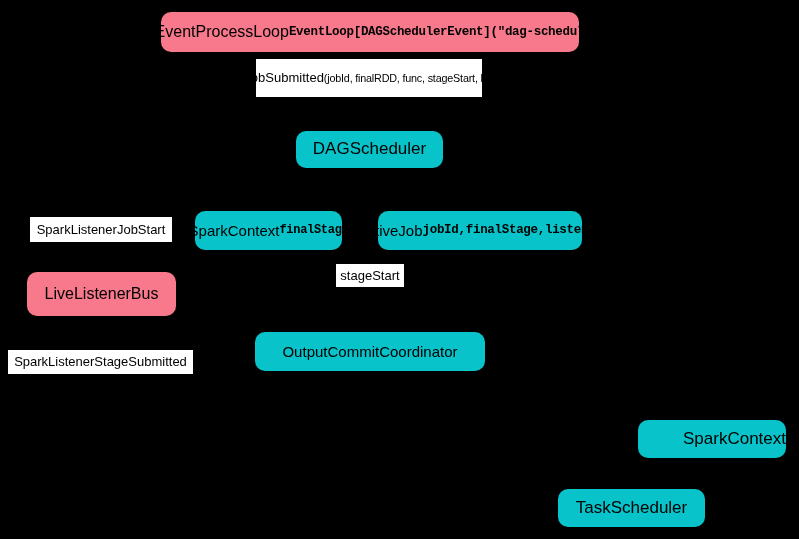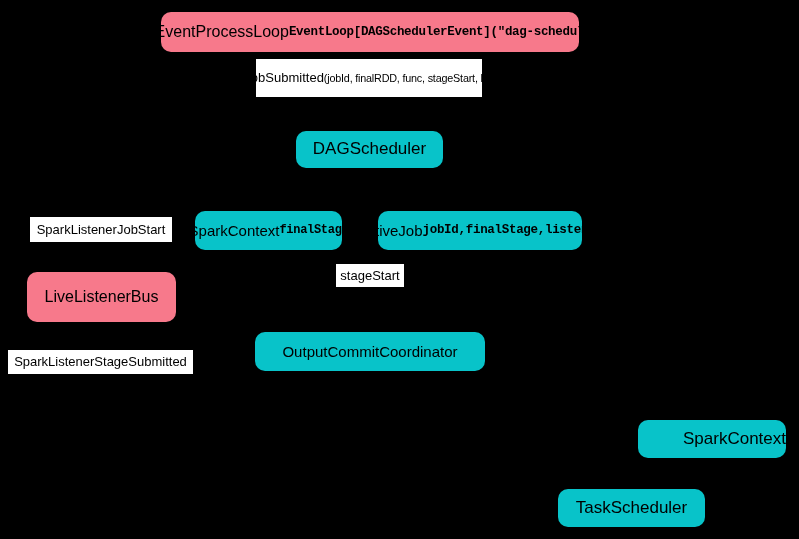--- a/index.html
+++ b/index.html
@@ -56,21 +56,21 @@
   .n3  { left: 195px; top: 211px; width: 147px; height: 39px; }
   .n3 .title    { font-size: 15px; }
   .n3 .subtitle { font-size: 12px; }
 
   .n4  { left: 378px; top: 211px; width: 204px; height: 39px; }
   .n4 .title    { font-size: 15px; }
   .n4 .subtitle { font-size: 12.5px; }
 
   .n5  { left: 30px;  top: 217px; width: 142px; height: 25px; }
 
-  .n6  { left: 27px;  top: 272px; width: 149px; height: 50px; }
+  .n6  { left: 27px;  top: 272px; width: 149px; height: 44px; }
   .n6 .title    { font-size: 16px; }
 
   .n7  { left: 336px; top: 264px; width: 68px;  height: 23px; }
 
   .n8  { left: 255px; top: 332px; width: 230px; height: 39px; }
   .n8 .title    { font-size: 15px; }
 
   .n9  { left: 8px;   top: 350px; width: 185px; height: 24px; }
 
   .n10 { left: 638px; top: 420px; width: 148px; height: 38px; justify-content: flex-end; }

